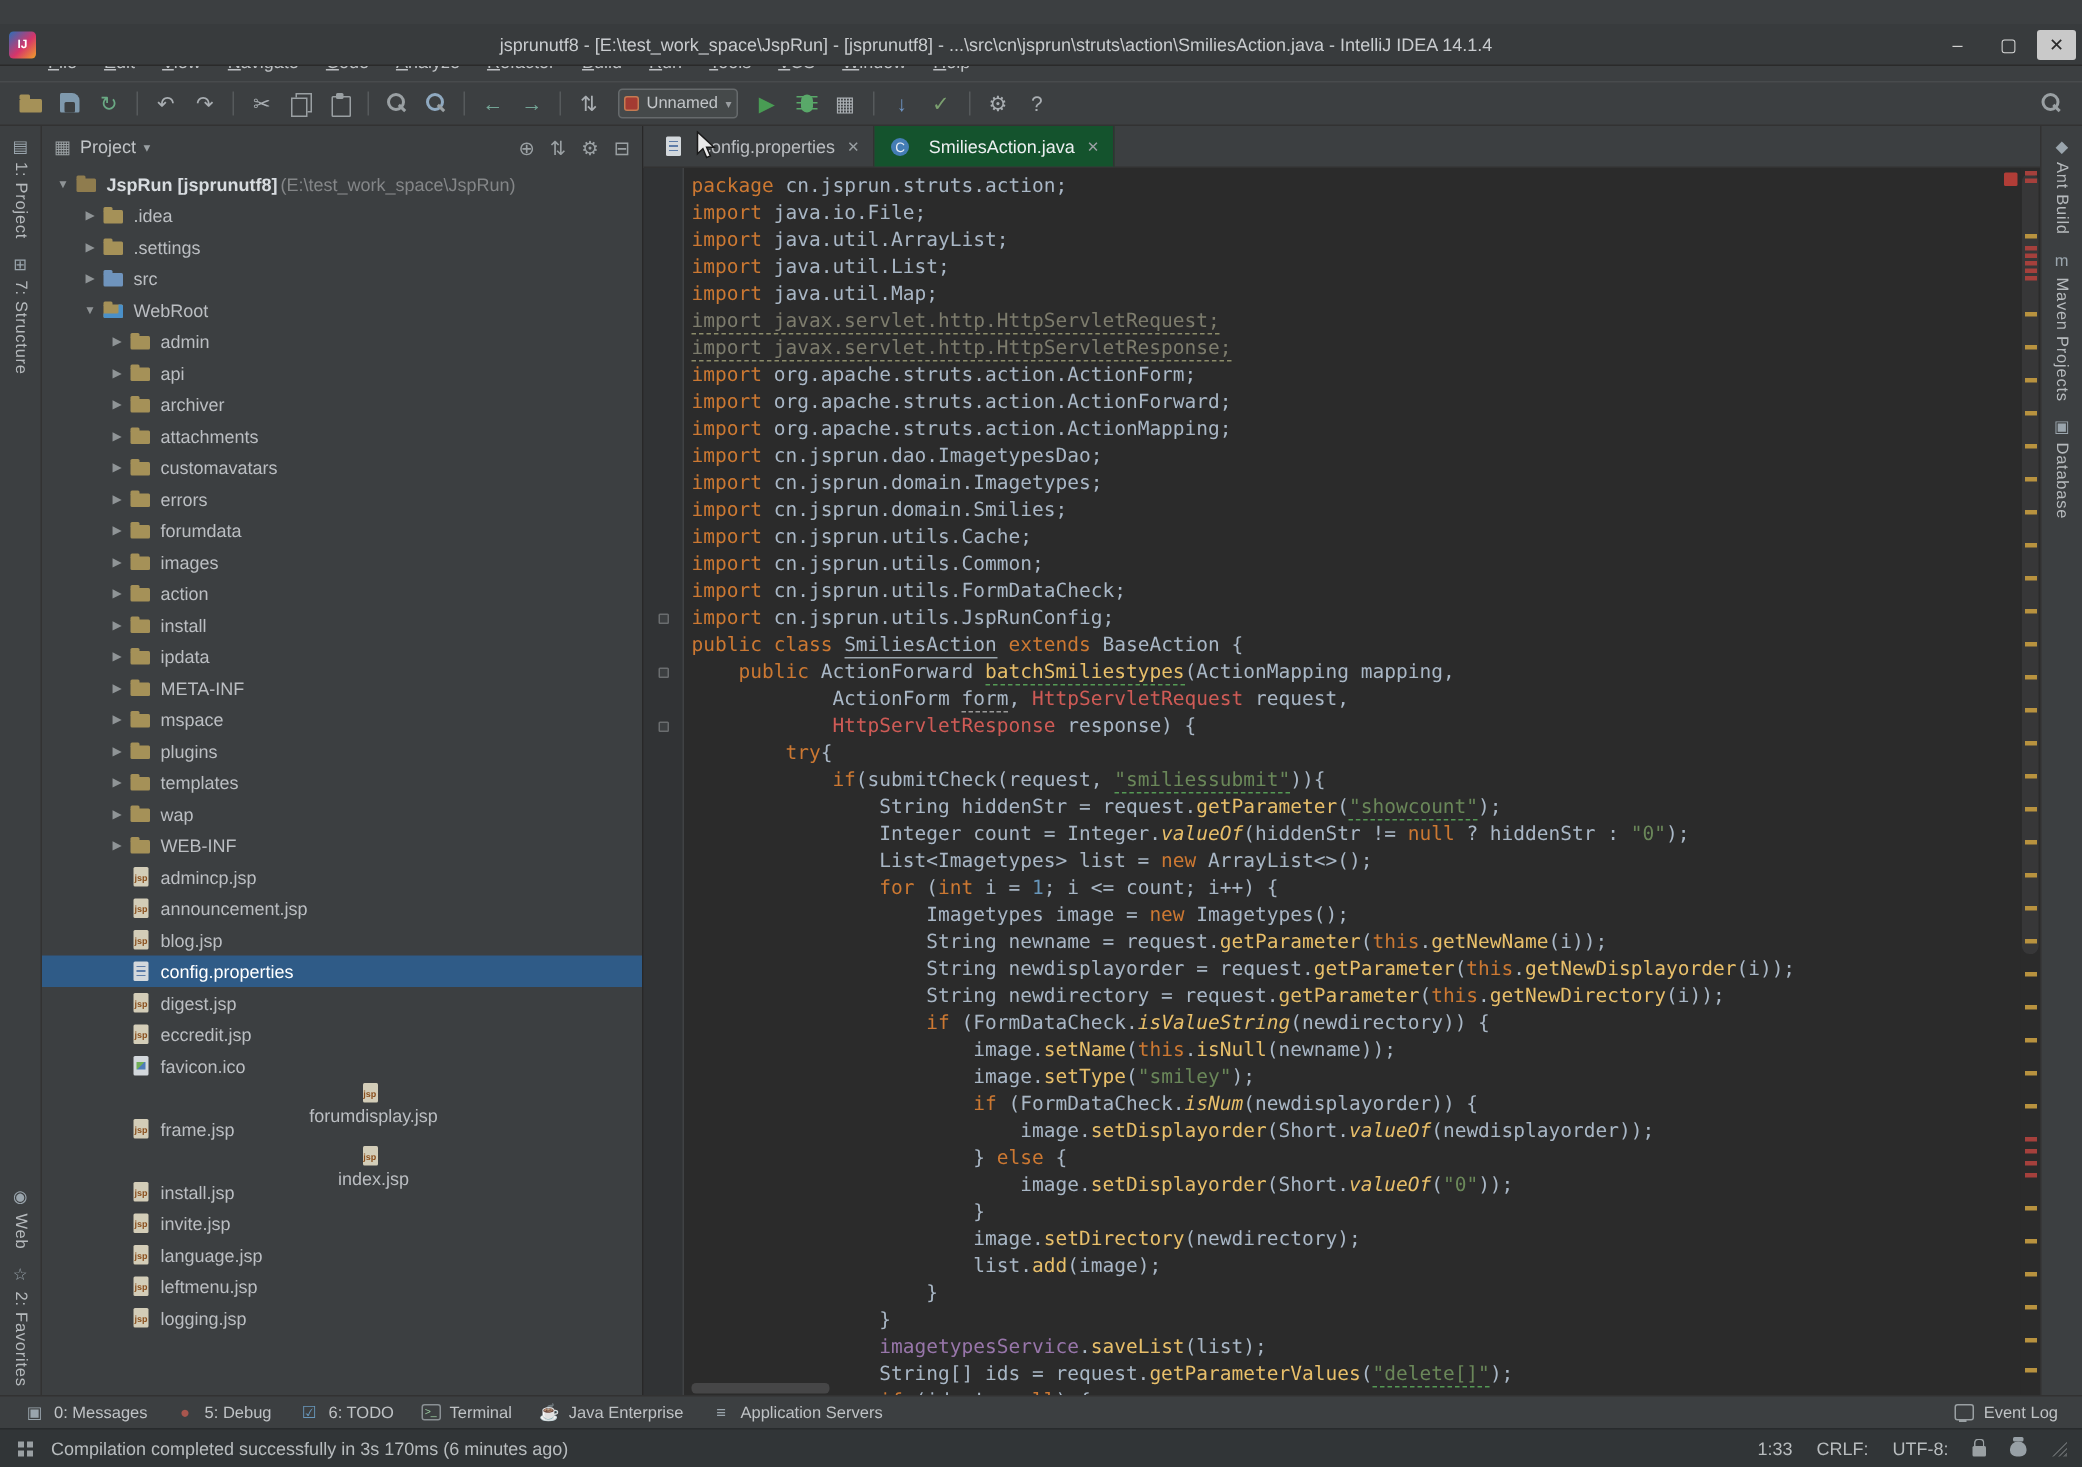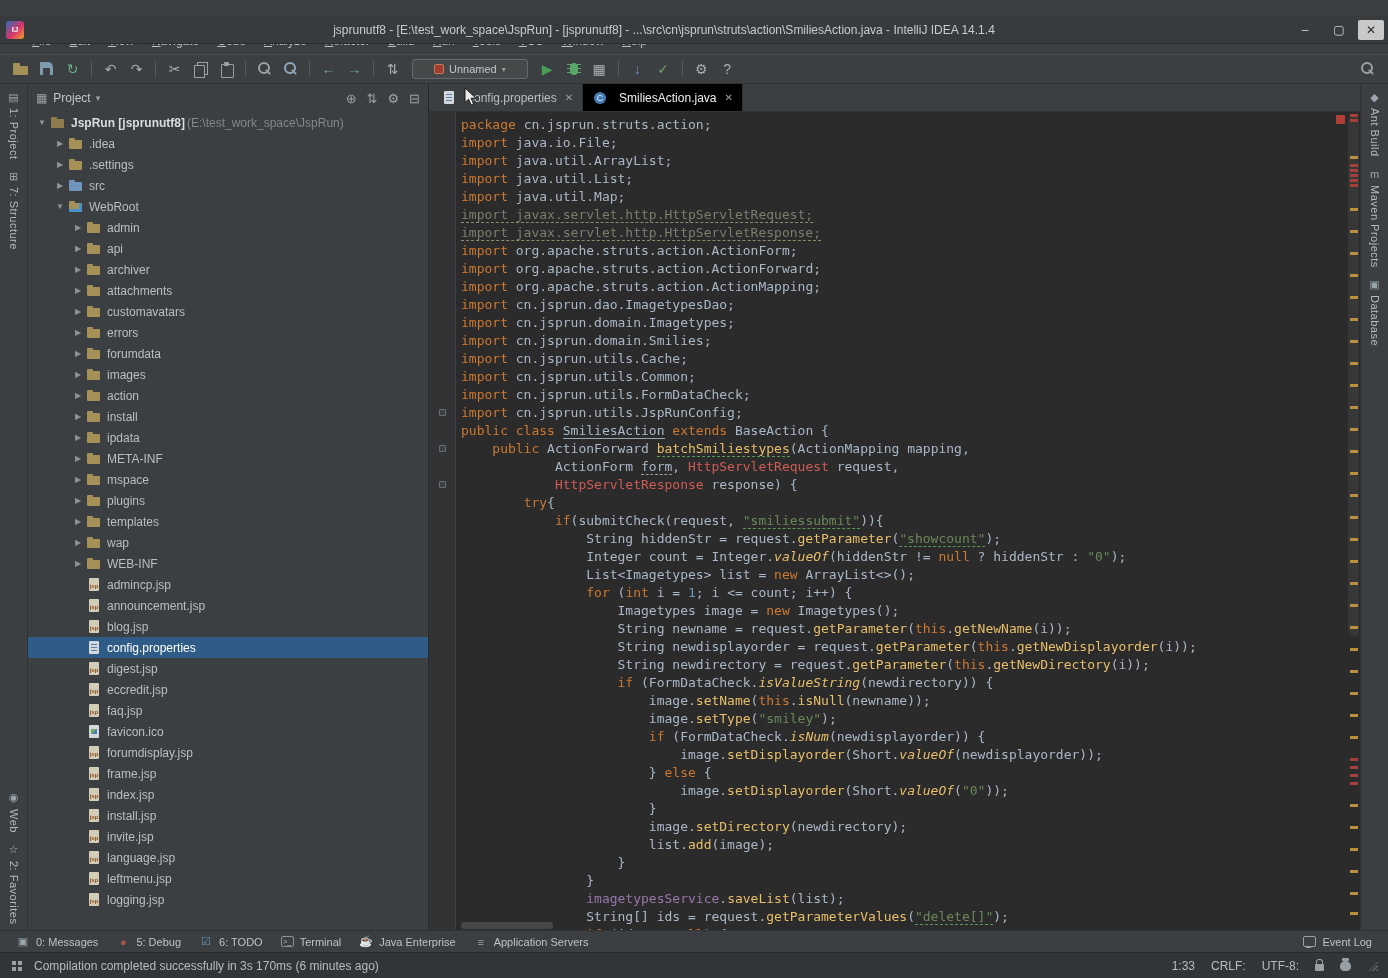--- a/index.html
+++ b/index.html
@@ -20,21 +20,21 @@
 .menubar{position:absolute;top:28px;left:0;right:0;height:26px;background:#3c3f41;display:flex;align-items:center;padding-left:23px;}
 .menu-item{display:inline-block;padding:0 9px;line-height:26px;color:#bdc0c3;}
 .menu-item::first-letter{text-decoration:underline;}
 
 
 .toolbar{position:absolute;top:54px;left:0;right:0;height:30px;background:#3c3f41;border-top:1px solid #484b4d;border-bottom:1px solid #323232;display:flex;align-items:center;padding:0 8px;}
 .tb-items{display:flex;align-items:center;gap:1px;}
 .tb-icon{position:relative;width:25px;height:22px;display:flex;align-items:center;justify-content:center;font-size:14px;color:#a9aeb2;}
 .tb-sep{width:1px;height:16px;background:#565a5c;margin:0 5px;}
 .tb-right{margin-left:auto;}
-.combo{height:20px;display:flex;align-items:center;gap:5px;background:#45494a;border:1px solid #666a6c;border-radius:3px;padding:0 21px;font-size:11px;color:#c2c5c8;margin:0 6px;}
+.combo{height:20px;display:flex;align-items:center;gap:5px;background:#45494a;border:1px solid #666a6c;border-radius:3px;padding:0 3px;font-size:11px;color:#c2c5c8;margin:0 6px;}
 .combo-icon{width:10px;height:10px;border-radius:2px;background:#a33b32;border:1px solid #c57b52;flex:none;}
 .combo-caret{font-size:8px;color:#9a9ea1;}
 .ticon-open::before{content:"";position:absolute;left:5px;top:5px;width:7px;height:3px;background:#a59158;border-radius:1px 1px 0 0;}
 .ticon-open::after{content:"";position:absolute;left:5px;top:8px;width:15px;height:9px;background:#a59158;border-radius:1px;}
 .ticon-save::before{content:"";position:absolute;left:6px;top:4px;width:13px;height:13px;background:#7f99ad;border-radius:1px 5px 1px 1px;}
 .ticon-save::after{content:"";position:absolute;left:9px;top:10px;width:7px;height:7px;background:#3c3f41;border-radius:1px;}
 .ticon-copy::before{content:"";position:absolute;left:9px;top:4px;width:9px;height:11px;border:1px solid #9aa0a3;}
 .ticon-copy::after{content:"";position:absolute;left:6px;top:7px;width:9px;height:11px;border:1px solid #9aa0a3;background:#3c3f41;}
 .ticon-paste::before{content:"";position:absolute;left:7px;top:6px;width:11px;height:12px;border:1px solid #9aa0a3;border-radius:1px;}
 .ticon-paste::after{content:"";position:absolute;left:10px;top:4px;width:5px;height:4px;background:#9aa0a3;border-radius:1px;}
@@ -81,21 +81,21 @@
 .i-jsp::after{content:"jsp";position:absolute;left:3px;top:6px;width:10px;font-size:6px;line-height:6px;color:#8a4f1d;text-align:center;font-weight:bold;}
 .i-properties::before,.i-ico::before{content:"";position:absolute;left:3px;top:1px;width:10px;height:13px;background:#d3d8dc;border-radius:1px;}
 .i-properties::after{content:"";position:absolute;left:5px;top:4px;width:6px;height:8px;background:repeating-linear-gradient(#5d7ca8 0 1px,transparent 1px 3px);}
 .i-ico::after{content:"";position:absolute;left:5px;top:5px;width:6px;height:5px;background:linear-gradient(135deg,#6fae58 50%,#4f7cb8 50%);}
 .i-class::before{content:"C";position:absolute;left:2px;top:2px;width:12px;height:12px;background:#447db5;border-radius:50%;color:#e9eff5;font-size:9px;line-height:12px;text-align:center;}
 
 
 .editor-wrap{position:absolute;left:429px;right:28px;top:0;bottom:0;}
 .tabs{position:absolute;left:0;right:0;top:0;height:28px;background:#3c3f41;border-bottom:1px solid #323232;display:flex;align-items:stretch;padding-left:3px;}
 .tab{display:flex;align-items:center;gap:6px;padding:0 9px;font-size:12px;color:#bbbec2;border-right:1px solid #323232;}
-.tab.active{background:#000000;color:#eceff1;}
+.tab.active{background:#14532d;color:#eceff1;}
 .tab-close{font-size:10px;color:#9aa0a3;margin-left:2px;}
 .editor{position:absolute;left:0;right:0;top:28px;bottom:0;background:#2b2b2b;overflow:hidden;}
 .gutter{position:absolute;left:0;top:0;bottom:0;width:27px;background:#313335;border-right:1px solid #404244;}
 .gmark{position:absolute;left:10px;width:7px;height:7px;border:1px solid #6a6d6f;background:#3c3f41;border-radius:1px;}
 .code{position:absolute;left:28px;top:0;right:13px;bottom:0;padding:4px 0 0 4px;font-family:"DejaVu Sans Mono",monospace;font-size:13px;line-height:18px;white-space:pre;overflow:hidden;color:#a9b7c6;}
 .code-line{height:18px;}
 .t-p{color:#a9b7c6;}
 .t-k{color:#cc7832;}
 .t-s{color:#6a8759;}
 .t-su{color:#6a8759;border-bottom:1px dashed #559955;}
@@ -378,39 +378,34 @@
             <span class="i i-jsp"></span>
             <span class="tlabel">digest.jsp</span>
           </div>
           <div class="tree-row" style="padding-left: 42px;">
             <span class="arrow"></span>
             <span class="i i-jsp"></span>
             <span class="tlabel">eccredit.jsp</span>
           </div>
           <div class="tree-row" style="padding-left: 42px;">
             <span class="arrow"></span>
-            <span class="i i-jsp"></span>
-            <span class="tlabel">faq.jsp</span>
-          </div>
-          <div class="tree-row" style="padding-left: 42px;">
-            <span class="arrow"></span>
             <span class="i i-ico"></span>
             <span class="tlabel">favicon.ico</span>
           </div>
-          <div class="tree-row" style="padding-left: 42px;">
+          <div class="tree-row" style="padding-left: 42px; flex-direction: column;">
             <span class="arrow"></span>
             <span class="i i-jsp"></span>
             <span class="tlabel">forumdisplay.jsp</span>
           </div>
           <div class="tree-row" style="padding-left: 42px;">
             <span class="arrow"></span>
             <span class="i i-jsp"></span>
             <span class="tlabel">frame.jsp</span>
           </div>
-          <div class="tree-row" style="padding-left: 42px;">
+          <div class="tree-row" style="padding-left: 42px; flex-direction: column;">
             <span class="arrow"></span>
             <span class="i i-jsp"></span>
             <span class="tlabel">index.jsp</span>
           </div>
           <div class="tree-row" style="padding-left: 42px;">
             <span class="arrow"></span>
             <span class="i i-jsp"></span>
             <span class="tlabel">install.jsp</span>
           </div>
           <div class="tree-row" style="padding-left: 42px;">

